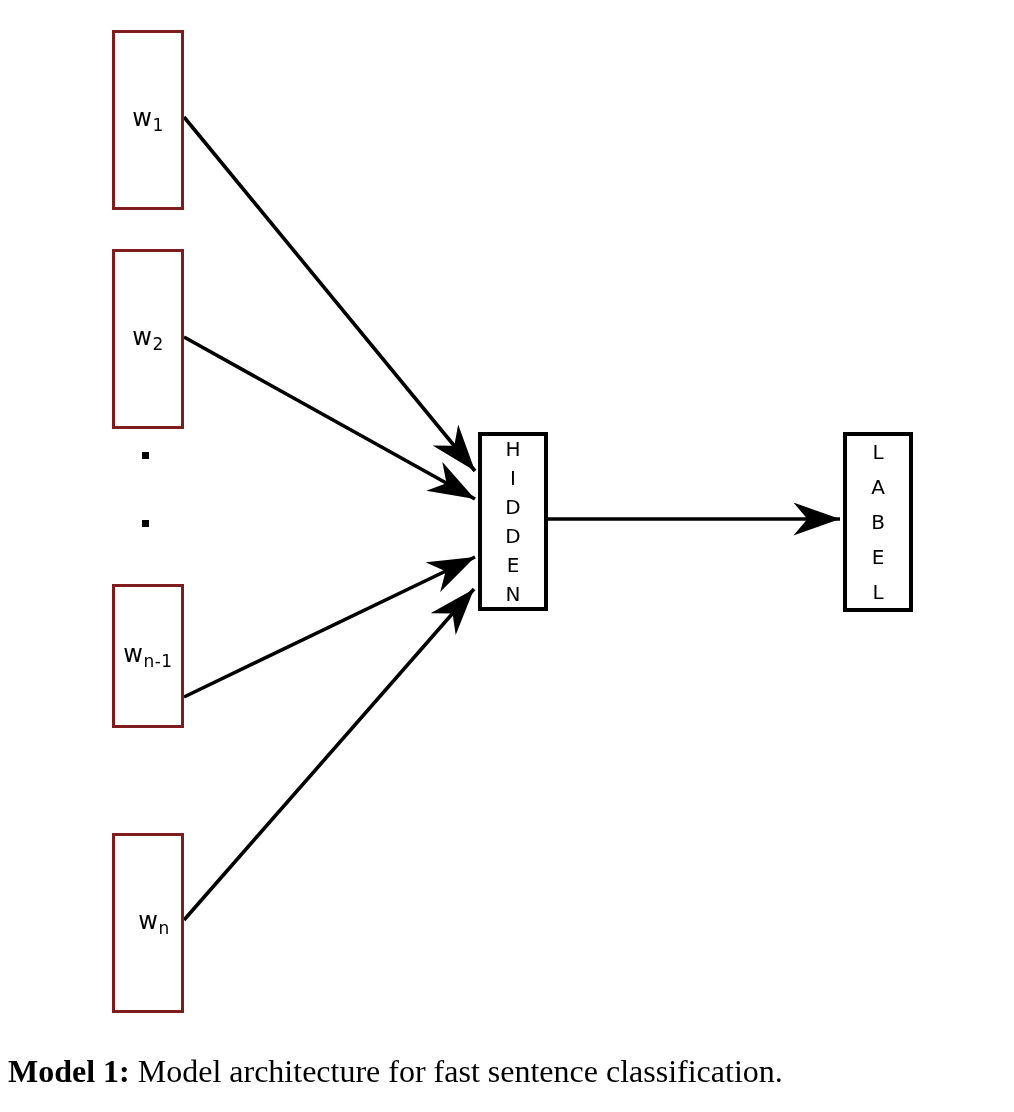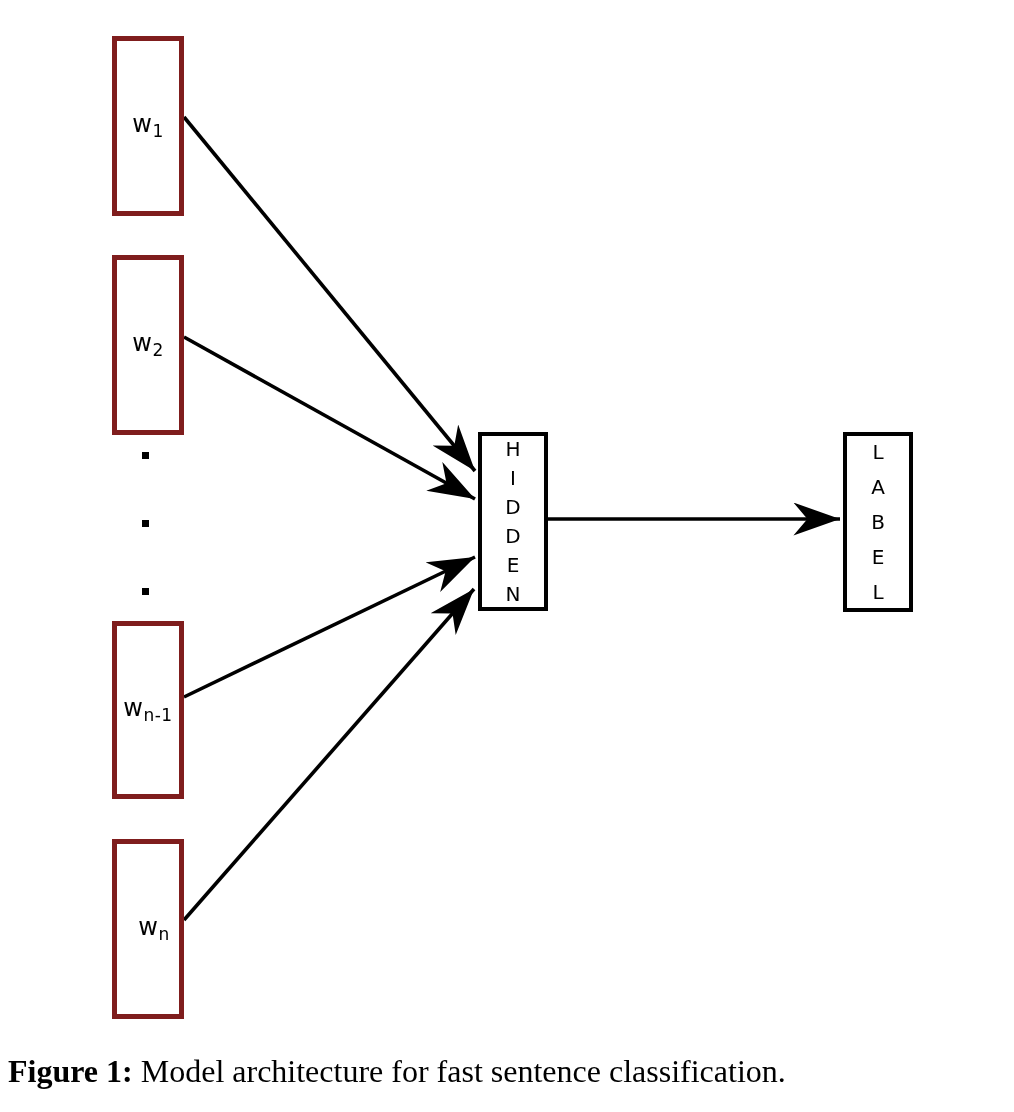--- a/index.html
+++ b/index.html
@@ -16,30 +16,29 @@
     position: absolute;
     left: 0; top: 0;
     width: 1014px; height: 1112px;
   }
   .wbox {
     position: absolute;
     left: 112px;
     width: 72px;
     height: 180px;
     box-sizing: border-box;
-    border: 5px solid #7f1d1d;
+    border: 3px solid #7f1d1d;
     background: #ffffff;
     display: flex;
     align-items: center;
     justify-content: center;
-    margin-top: 6px;
   }
   .wbox-w1   { top: 30px; }
   .wbox-w2   { top: 249px; }
-  .wbox-wn1  { top: 615px; height: 178px; }
+  .wbox-wn1  { top: 584px; height: 144px; }
   .wbox-wn   { top: 833px; padding-left: 12px; }
   .wlabel {
     font-size: 24px;
     line-height: 1;
     letter-spacing: 0.5px;
   }
   .wlabel sub {
     font-size: 17px;
     vertical-align: -0.28em;
     line-height: 1;
@@ -136,16 +135,16 @@
 
   <div class="vbox vbox-label">
     <div class="vtext vtext-label">L
 A
 B
 E
 L</div>
   </div>
 
   <div class="caption">
-    <span class="cap-label">Figure 1:</span><span class="cap-text"> Model architecture for fast sentence classification.</span>
+    <span class="cap-label">Model 1:</span><span class="cap-text"> Model architecture for fast sentence classification.</span>
   </div>
 
 </div>
 
 </body></html>

